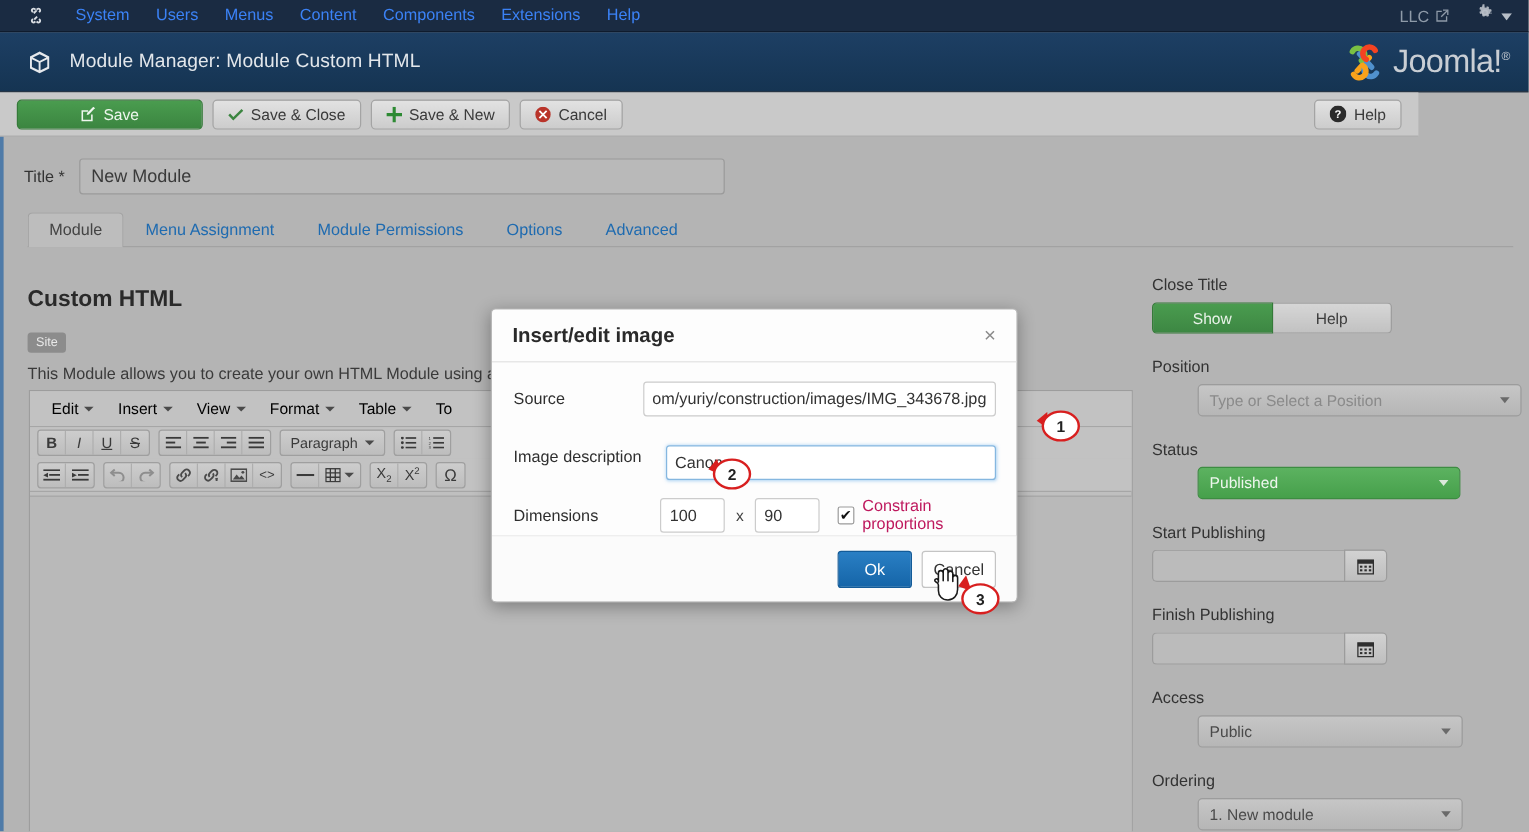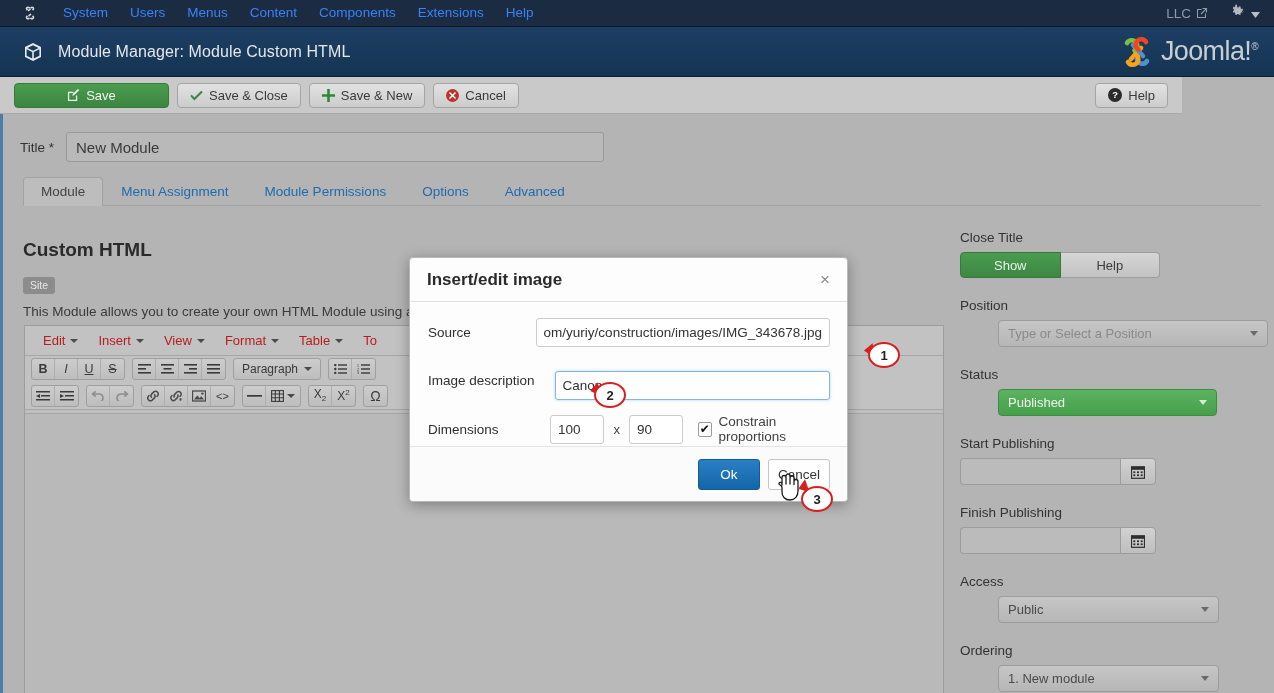--- a/index.html
+++ b/index.html
@@ -187,21 +187,21 @@
     background: #bfbfbf;
     border: 1px solid #9d9d9d;
   }
   #ed-menubar {
     height: 30px; display: flex; align-items: center;
     border-bottom: 1px solid #a6a6a6;
     padding-left: 8px;
     background: #c2c2c2;
   }
   .ed-menu {
-    font-size: 13px; color: #b91c1c;
+    font-size: 13px; color: #000000;
     padding: 3px 10px;
     display: inline-flex; align-items: center; gap: 5px;
     cursor: pointer; border-radius: 3px;
   }
   .ed-menu .caret { border-left: 4px solid transparent; border-right: 4px solid transparent; border-top: 4px solid #4a4a4a; display: inline-block; }
   #ed-toolbar1, #ed-toolbar2 {
     height: 26px; display: flex; align-items: center; gap: 0px;
     padding-left: 6px; background: #c2c2c2;
   }
   #ed-toolbar2 { height: 28px; border-bottom: 1px solid #a6a6a6; }
@@ -300,21 +300,21 @@
   .fin.src { width: 303px; }
   .fin.desc { width: 303px; border-color: #85b7e0; box-shadow: 0 0 3px rgba(102,175,233,.55); }
   .fin.num { width: 60px; }
   .xsep { margin: 0 9px; font-size: 13px; color: #444; }
   .chk-wrap { display: flex; align-items: center; margin-left: 15px; gap: 7px; cursor: pointer; }
   .chk {
     width: 15px; height: 15px; border: 1px solid #9b9b9b; border-radius: 2px;
     background: #fff; display: flex; align-items: center; justify-content: center;
     font-size: 12px; color: #111;
   }
-  .chk-lab { font-size: 13.5px; color: #404040; }
+  .chk-lab { font-size: 13.5px; color: #be185d; }
   #modal-foot {
     position: absolute; left: 0; right: 0; bottom: 0;
     height: 55px; border-top: 1px solid #e4e4e4;
     background: #fbfbfb;
     display: flex; align-items: center; justify-content: flex-end;
     padding-right: 17px; gap: 8px;
     border-radius: 0 0 4px 4px;
   }
   .mbtn {
     height: 31px; min-width: 62px; padding: 0 8px;

